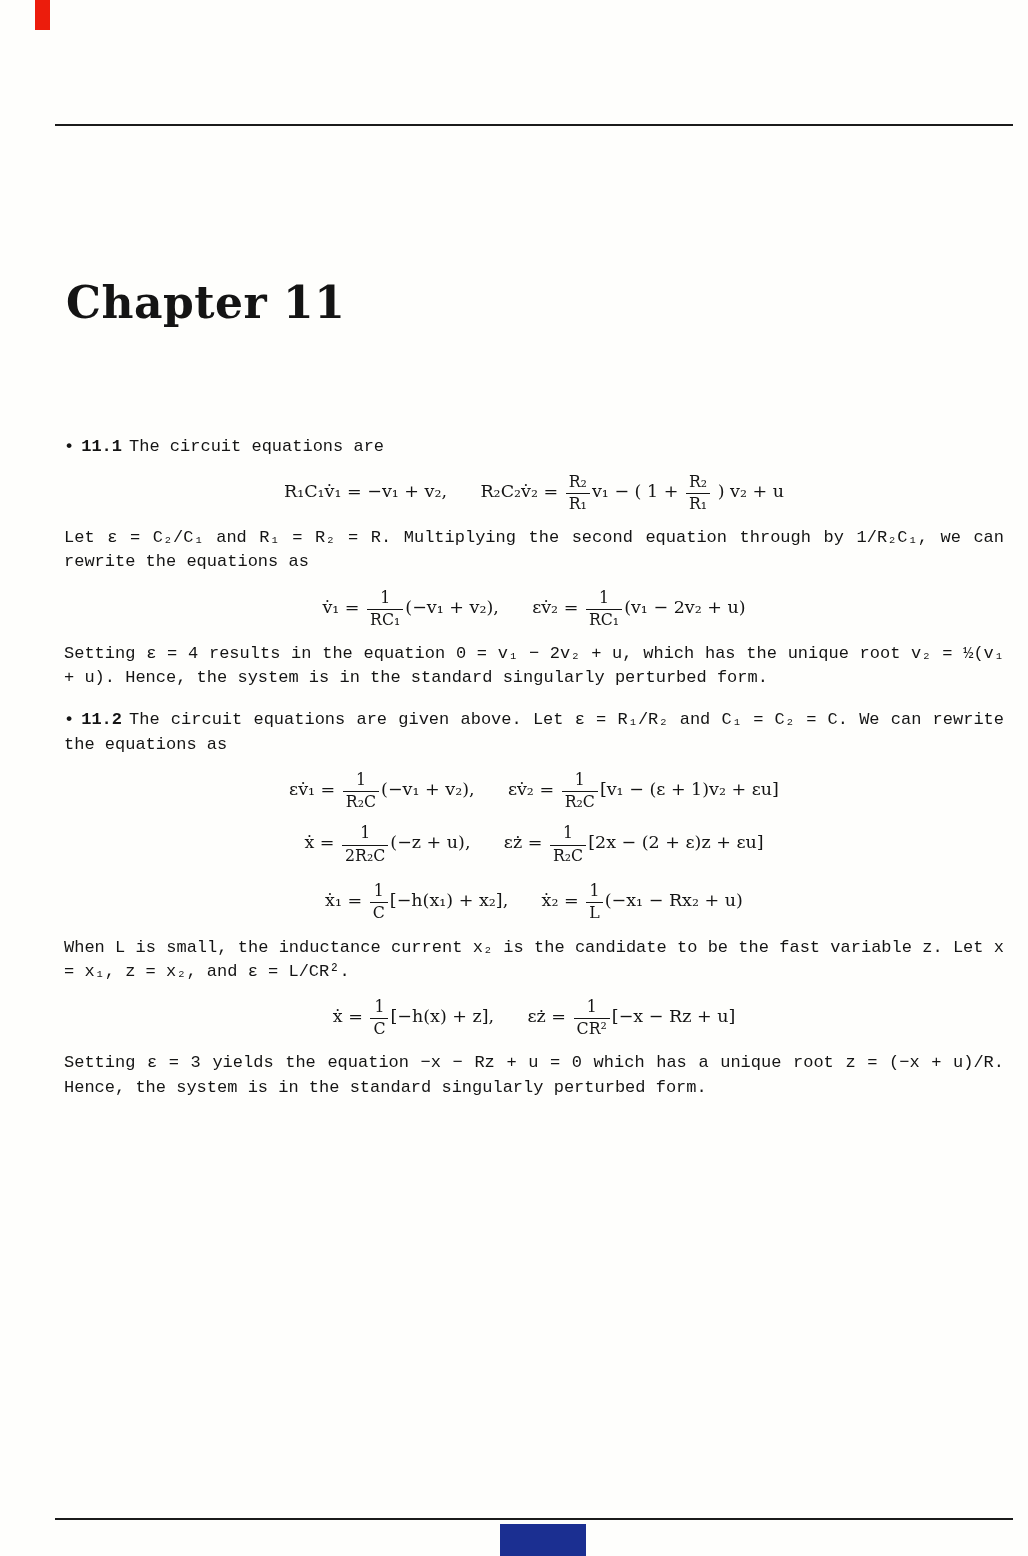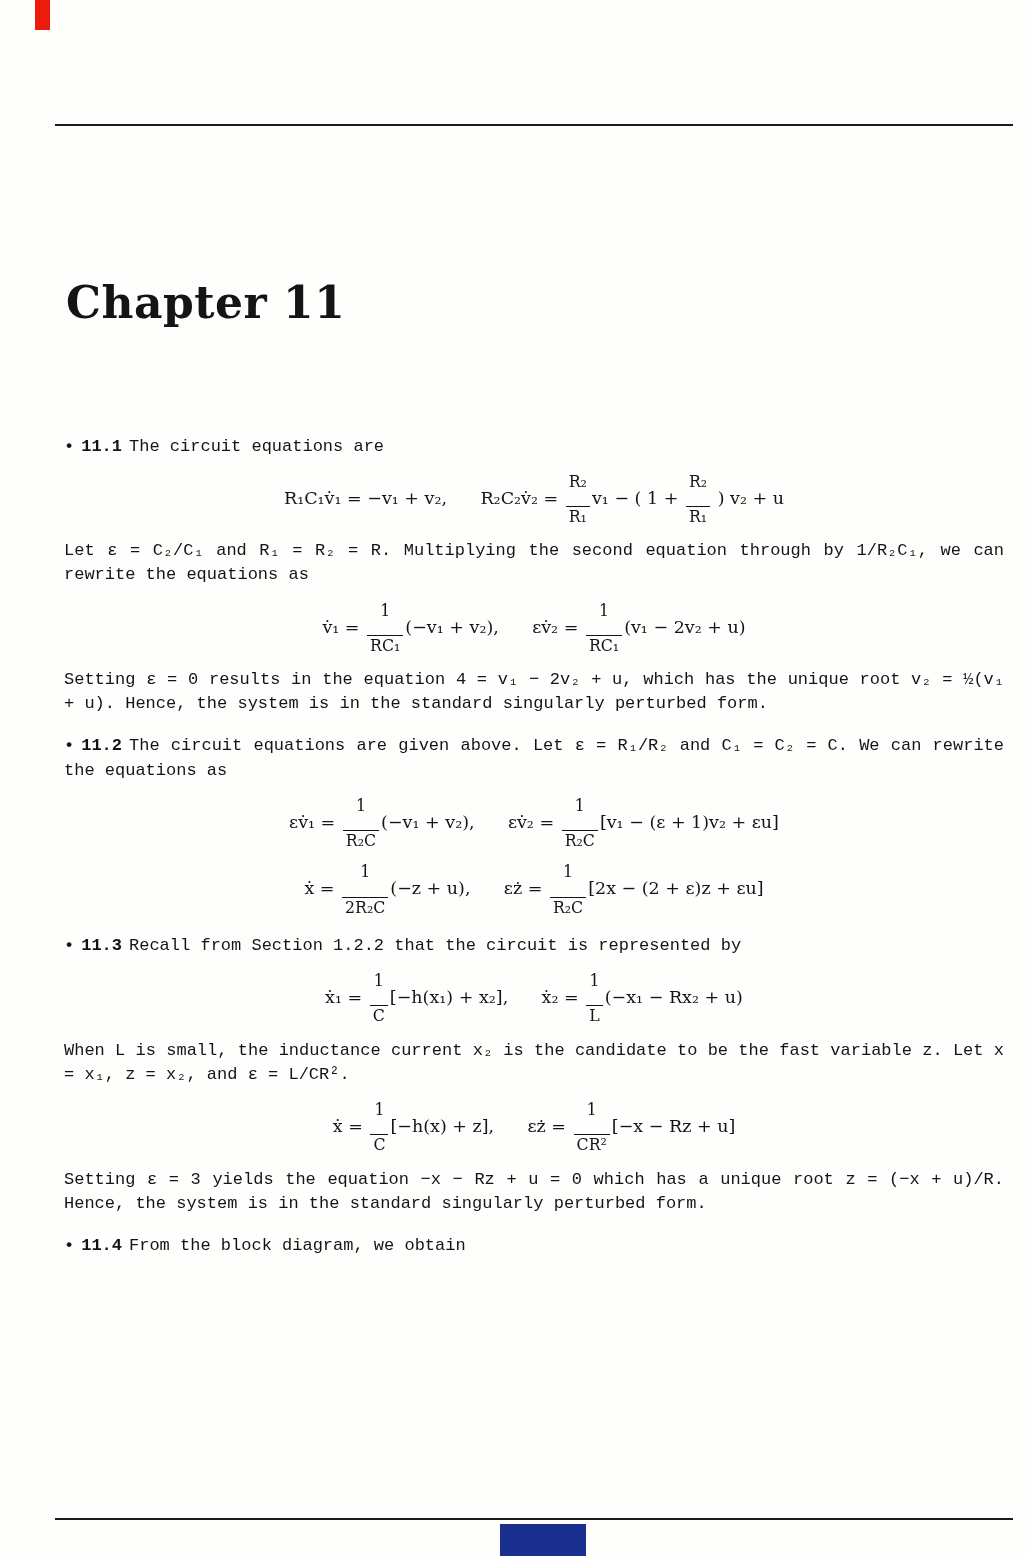--- a/index.html
+++ b/index.html
@@ -42,60 +42,58 @@
     margin:14px 0;
   }
   .frac{
     display:inline-block;
     vertical-align:middle;
     text-align:center;
     line-height:1.1;
     font-size:0.9em;
     margin:0 2px;
   }
-  .frac .num{display:block;border-bottom:1.4px solid #141414;padding:0 3px 16px;}
+  .frac .num{display:block;border-bottom:1.4px solid #141414;padding:0 3px 3px;}
   .frac .den{display:block;padding:1px 3px 0;}
 </style>
 </head>
 <body>
 
 <div class="page">
 
   <div class="corner-mark" style="background: rgb(236, 28, 12);"></div>
   <div class="top-rule"></div>
 
   <div class="inner">
     <h1 class="chapter">Chapter 11</h1>
 
     <div class="content">
 
       <div class="problem">
         <p><span class="bullet">•</span><span class="prob-num">11.1</span><span>The circuit equations are</span></p>
         <div class="eq">R₁C₁v̇₁ = −v₁ + v₂,      R₂C₂v̇₂ = <span class="frac"><span class="num">R₂</span><span class="den">R₁</span></span>v₁ − ( 1 + <span class="frac"><span class="num">R₂</span><span class="den">R₁</span></span> ) v₂ + u</div>
         <p>Let ε = C₂/C₁ and R₁ = R₂ = R. Multiplying the second equation through by 1/R₂C₁, we can rewrite the equations as</p>
         <div class="eq">v̇₁ = <span class="frac"><span class="num">1</span><span class="den">RC₁</span></span>(−v₁ + v₂),      εv̇₂ = <span class="frac"><span class="num">1</span><span class="den">RC₁</span></span>(v₁ − 2v₂ + u)</div>
-        <p>Setting ε = 0 results in the equation 4 = v₁ − 2v₂ + u, which has the unique root v₂ = ½(v₁ + u). Hence, the system is in the standard singularly perturbed form.</p>
+        <p>Setting ε = 4 results in the equation 0 = v₁ − 2v₂ + u, which has the unique root v₂ = ½(v₁ + u). Hence, the system is in the standard singularly perturbed form.</p>
       </div>
 
       <div class="problem">
         <p><span class="bullet">•</span><span class="prob-num">11.2</span><span>The circuit equations are given above. Let ε = R₁/R₂ and C₁ = C₂ = C. We can rewrite the equations as</span></p>
         <div class="eq">εv̇₁ = <span class="frac"><span class="num">1</span><span class="den">R₂C</span></span>(−v₁ + v₂),      εv̇₂ = <span class="frac"><span class="num">1</span><span class="den">R₂C</span></span>[v₁ − (ε + 1)v₂ + εu]</div>
         <div class="eq">ẋ = <span class="frac"><span class="num">1</span><span class="den">2R₂C</span></span>(−z + u),      εż = <span class="frac"><span class="num">1</span><span class="den">R₂C</span></span>[2x − (2 + ε)z + εu]</div>
       </div>
 
       <div class="problem">
-        <p><span class="bullet">•</span><span class="prob-num">11.3</span><span>Recall from Section 1.2.2 that the circuit is represented by</span></p>
         <div class="eq">ẋ₁ = <span class="frac"><span class="num">1</span><span class="den">C</span></span>[−h(x₁) + x₂],      ẋ₂ = <span class="frac"><span class="num">1</span><span class="den">L</span></span>(−x₁ − Rx₂ + u)</div>
         <p>When L is small, the inductance current x₂ is the candidate to be the fast variable z. Let x = x₁, z = x₂, and ε = L/CR².</p>
         <div class="eq">ẋ = <span class="frac"><span class="num">1</span><span class="den">C</span></span>[−h(x) + z],      εż = <span class="frac"><span class="num">1</span><span class="den">CR²</span></span>[−x − Rz + u]</div>
         <p>Setting ε = 3 yields the equation −x − Rz + u = 0 which has a unique root z = (−x + u)/R. Hence, the system is in the standard singularly perturbed form.</p>
       </div>
 
       <div class="problem">
-        <p><span class="bullet">•</span><span class="prob-num">11.4</span><span>From the block diagram, we obtain</span></p>
       </div>
 
     </div>
   </div>
 
   <div class="footer-rule"></div>
   <div class="footer-mark" style="background: rgb(27, 47, 145);"></div>
 
 </div>
 

